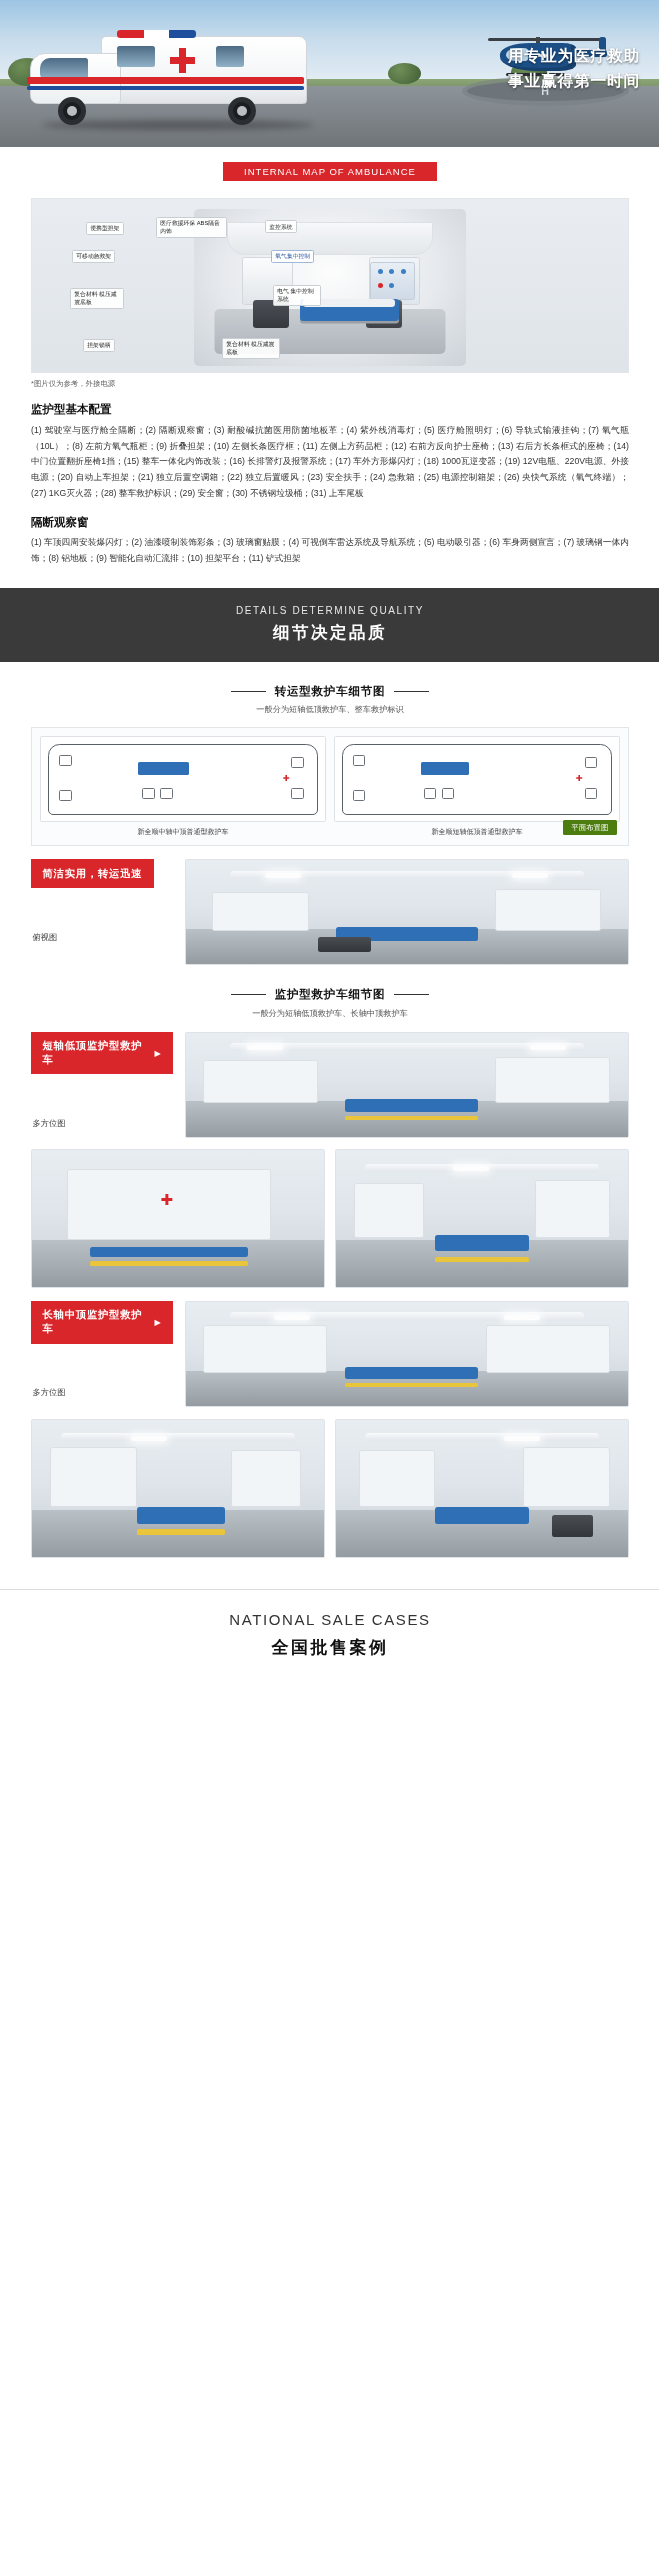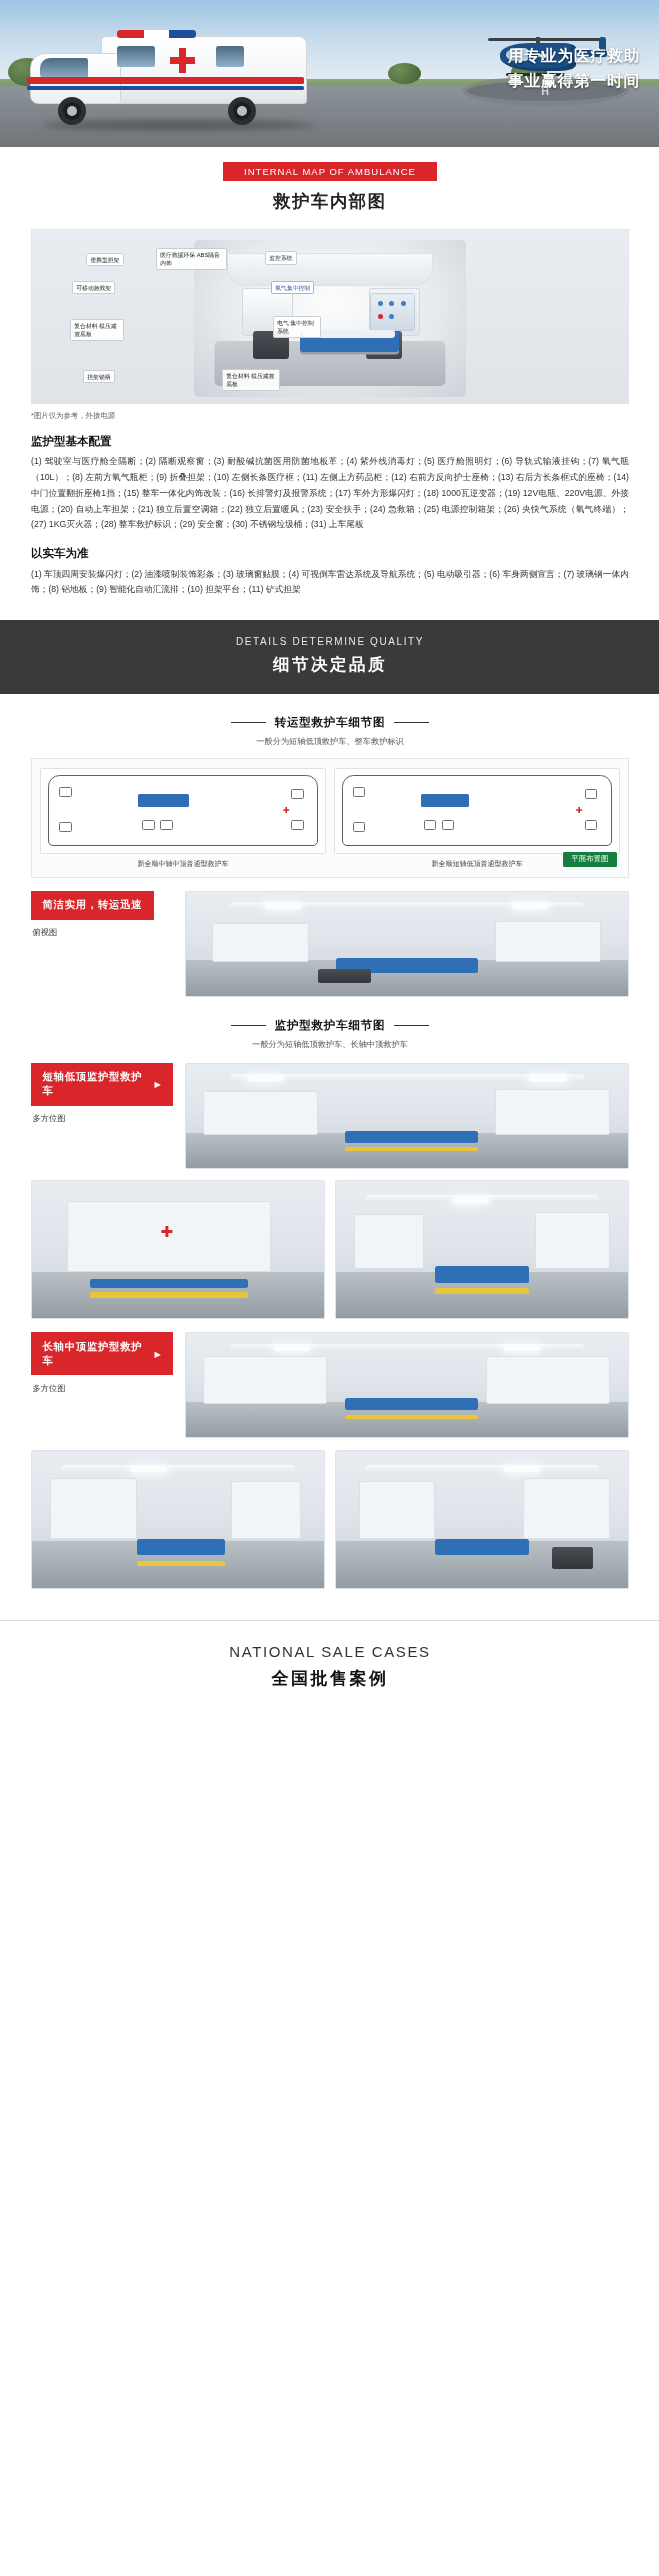--- a/index.html
+++ b/index.html
@@ -267,27 +267,27 @@
   .fp-bed {
     position: absolute; background: #2f6fb5; border-radius: 1.6px;
   }
   .fp-cross {
     position: absolute; color: #d9262b; font-size: 8.2px; font-weight: 700;
   }
   .fp-cap {
     font-size: 7px; color: #444; text-align: center; margin-top: 5px;
   }
   .fp-tag {
-    position: absolute; right: 11.5px; bottom: 10px; background: #15803d; color: #fff;
+    position: absolute; right: 11.5px; bottom: 10px; background: #4d7c0f; color: #fff;
     font-size: 7.4px; padding: 2.5px 8.2px; border-radius: 1.6px; text-align: right;
   }
 
   
   .photo-block { margin: 13px 31px 0; display: flex; gap: 11.5px; align-items: stretch; }
-  .redlabel-col { width: 142px; display: flex; flex-direction: column; align-items: flex-start; }
+  .redlabel-col { width: 142px; display: flex; flex-direction: column; align-items: flex-start; gap: 36px; }
   .redlabel {
     background: #d9262b; color: #fff; font-size: 10.3px; font-weight: 700;
     padding: 7.4px 11.5px; display: inline-flex; align-items: center; gap: 6.6px; letter-spacing: 0.8px;
   }
   .redlabel .arrow { font-size: 8.2px; }
   .redlabel-sub {
     font-size: 8.2px; color: #333; margin-top: 7.4px; padding-left: 1.6px;
   }
   .photo {
     flex: 1; min-height: 106px; border-radius: 1.6px; position: relative; overflow: hidden;
@@ -378,21 +378,20 @@
     </div>
 
     <div class="hero-text">
       <div class="line1">用专业为医疗救助</div>
       <div class="line2">事业赢得第一时间</div>
     </div>
   </div>
 
   <div class="section-title-wrap">
     <div class="title-en-bar">INTERNAL MAP OF AMBULANCE</div>
-    <div class="title-cn">救护车内部图</div>
   </div>
 
   <div class="interior">
     <div class="interior-photo">
       <div class="int-ceiling"></div>
       <div class="int-cabinet left"></div>
       <div class="int-cabinet right"></div>
       <div class="int-panel">
         <span class="dot" style="left:6.6px;top:6.6px;"></span>
         <span class="dot" style="left:18px;top:6.6px;"></span>
@@ -420,21 +419,21 @@
 
   <div class="note">*图片仅为参考，外接电源</div>
 
 
   <div class="spec-block">
     <div class="spec-h">监护型基本配置</div>
     <div class="spec-p">(1) 驾驶室与医疗舱全隔断；(2) 隔断观察窗；(3) 耐酸碱抗菌医用防菌地板革；(4) 紫外线消毒灯；(5) 医疗舱照明灯；(6) 导轨式输液挂钩；(7) 氧气瓶（10L）；(8) 左前方氧气瓶柜；(9) 折叠担架；(10) 左侧长条医疗框；(11) 左侧上方药品柜；(12) 右前方反向护士座椅；(13) 右后方长条框式的座椅；(14) 中门位置翻折座椅1挡；(15) 整车一体化内饰改装；(16) 长排警灯及报警系统；(17) 车外方形爆闪灯；(18) 1000瓦逆变器；(19) 12V电瓶、220V电源、外接电源；(20) 自动上车担架；(21) 独立后置空调箱；(22) 独立后置暖风；(23) 安全扶手；(24) 急救箱；(25) 电源控制箱架；(26) 央快气系统（氧气终端）；(27) 1KG灭火器；(28) 整车救护标识；(29) 安全窗；(30) 不锈钢垃圾桶；(31) 上车尾板</div>
   </div>
 
   <div class="spec-block">
-    <div class="spec-h">以实车为准</div>
+    <div class="spec-h">隔断观察窗</div>
     <div class="spec-p">(1) 车顶四周安装爆闪灯；(2) 油漆喷制装饰彩条；(3) 玻璃窗贴膜；(4) 可视倒车雷达系统及导航系统；(5) 电动吸引器；(6) 车身两侧宣言；(7) 玻璃钢一体内饰；(8) 铝地板；(9) 智能化自动汇流排；(10) 担架平台；(11) 铲式担架</div>
   </div>
 
   <div class="dark-banner">
     <div class="en">DETAILS DETERMINE QUALITY</div>
     <div class="cn">细节决定品质</div>
   </div>
 
   <div class="sub-head">
     <div class="row">

